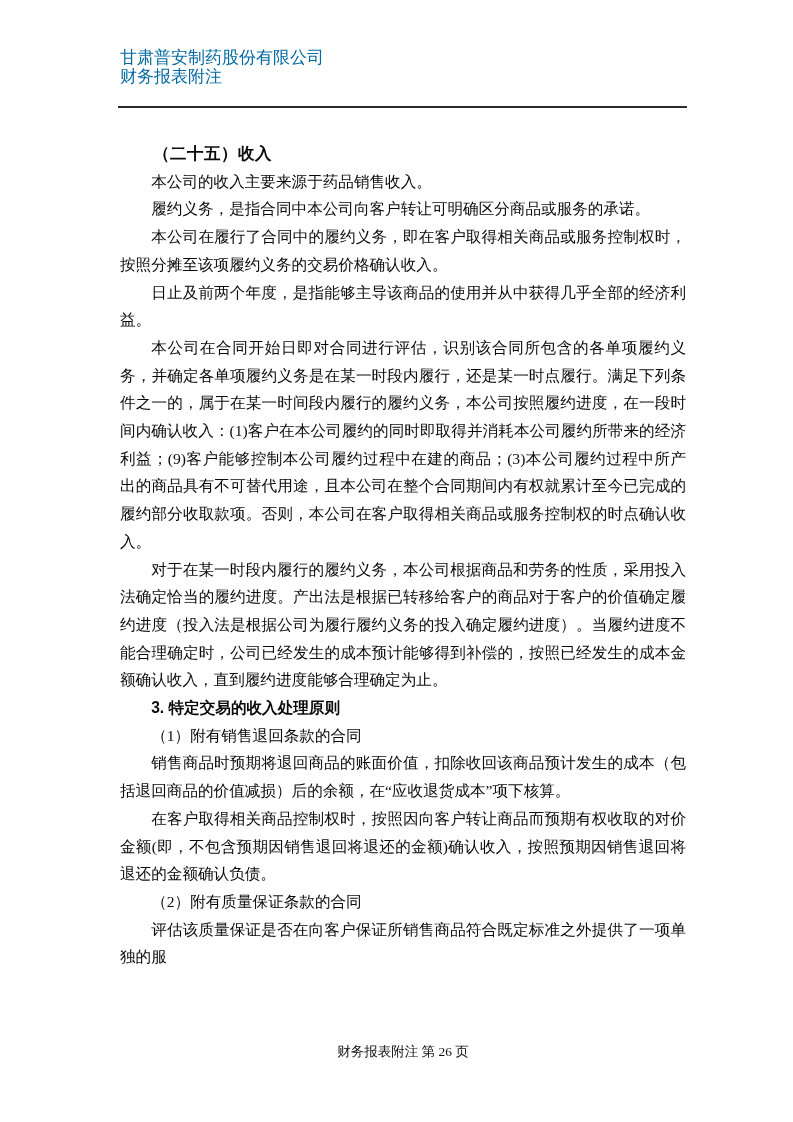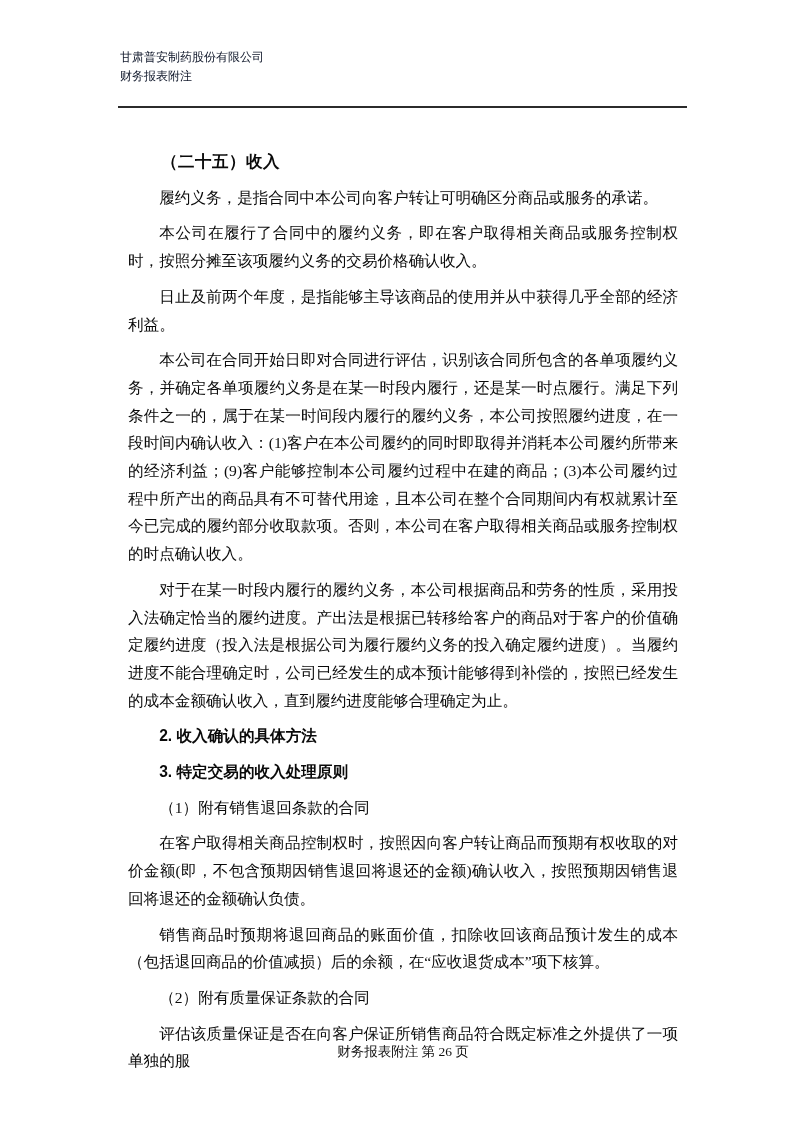--- a/index.html
+++ b/index.html
@@ -15,23 +15,23 @@
     color: #000000;
     font-family: "Liberation Serif", "DejaVu Serif", serif;
     overflow: hidden;
   }
   
   .doc-header {
     position: absolute;
     top: 48px;
     left: 120px;
     width: 566px;
-    font-size: 12px;
+    font-size: 17px;
     line-height: 19px;
-    color: #0f172a;
+    color: #0369a1;
   }
   .doc-header .hline { white-space: nowrap; }
   .header-rule {
     position: absolute;
     top: 106px;
     left: 118px;
     width: 569px;
     height: 0;
     border-top: 2px solid #2b2b2b;
   }
@@ -41,21 +41,21 @@
     top: 140px;
     left: 120px;
     width: 566px;
     font-size: 15.6px;
     line-height: 27.7px;
     text-align: justify;
     color: #0a0a0a;
   }
   .doc-body > div {
     text-indent: 2em;
-    margin: 8px;
+    margin: 0;
   }
   .section-title {
     font-weight: bold;
     font-size: 16.5px;
     font-family: "Liberation Sans", "DejaVu Sans", sans-serif;
     letter-spacing: 0.5px;
   }
   .sub-heading {
     font-weight: bold;
     font-family: "Liberation Sans", "DejaVu Sans", sans-serif;
@@ -81,30 +81,30 @@
 <div class="page">
 
   <div class="doc-header">
     <div class="hline">甘肃普安制药股份有限公司</div>
     <div class="hline">财务报表附注</div>
   </div>
   <div class="header-rule"></div>
 
   <div class="doc-body">
     <div class="section-title">（二十五）收入</div>
+    <div class="para">本公司的收入主要来源于药品销售收入。</div>
     <div class="para">履约义务，是指合同中本公司向客户转让可明确区分商品或服务的承诺。</div>
     <div class="para">本公司在履行了合同中的履约义务，即在客户取得相关商品或服务控制权时，按照分摊至该项履约义务的交易价格确认收入。</div>
     <div class="para">日止及前两个年度，是指能够主导该商品的使用并从中获得几乎全部的经济利益。</div>
     <div class="para">本公司在合同开始日即对合同进行评估，识别该合同所包含的各单项履约义务，并确定各单项履约义务是在某一时段内履行，还是某一时点履行。满足下列条件之一的，属于在某一时间段内履行的履约义务，本公司按照履约进度，在一段时间内确认收入：(1)客户在本公司履约的同时即取得并消耗本公司履约所带来的经济利益；(9)客户能够控制本公司履约过程中在建的商品；(3)本公司履约过程中所产出的商品具有不可替代用途，且本公司在整个合同期间内有权就累计至今已完成的履约部分收取款项。否则，本公司在客户取得相关商品或服务控制权的时点确认收入。</div>
     <div class="para">对于在某一时段内履行的履约义务，本公司根据商品和劳务的性质，采用投入法确定恰当的履约进度。产出法是根据已转移给客户的商品对于客户的价值确定履约进度（投入法是根据公司为履行履约义务的投入确定履约进度）。当履约进度不能合理确定时，公司已经发生的成本预计能够得到补偿的，按照已经发生的成本金额确认收入，直到履约进度能够合理确定为止。</div>
-    <div class="sub-heading">2. 收入确认的具体方法</div>
     <div class="sub-heading">3. 特定交易的收入处理原则</div>
     <div class="sub-item">（1）附有销售退回条款的合同</div>
+    <div class="para">销售商品时预期将退回商品的账面价值，扣除收回该商品预计发生的成本（包括退回商品的价值减损）后的余额，在“应收退货成本”项下核算。</div>
     <div class="para">在客户取得相关商品控制权时，按照因向客户转让商品而预期有权收取的对价金额(即，不包含预期因销售退回将退还的金额)确认收入，按照预期因销售退回将退还的金额确认负债。</div>
-    <div class="para">销售商品时预期将退回商品的账面价值，扣除收回该商品预计发生的成本（包括退回商品的价值减损）后的余额，在“应收退货成本”项下核算。</div>
     <div class="sub-item">（2）附有质量保证条款的合同</div>
     <div class="para">评估该质量保证是否在向客户保证所销售商品符合既定标准之外提供了一项单独的服</div>
   </div>
 
   <div class="doc-footer">
     <span>财务报表附注 第 26 页</span>
   </div>
 
 </div>
 

